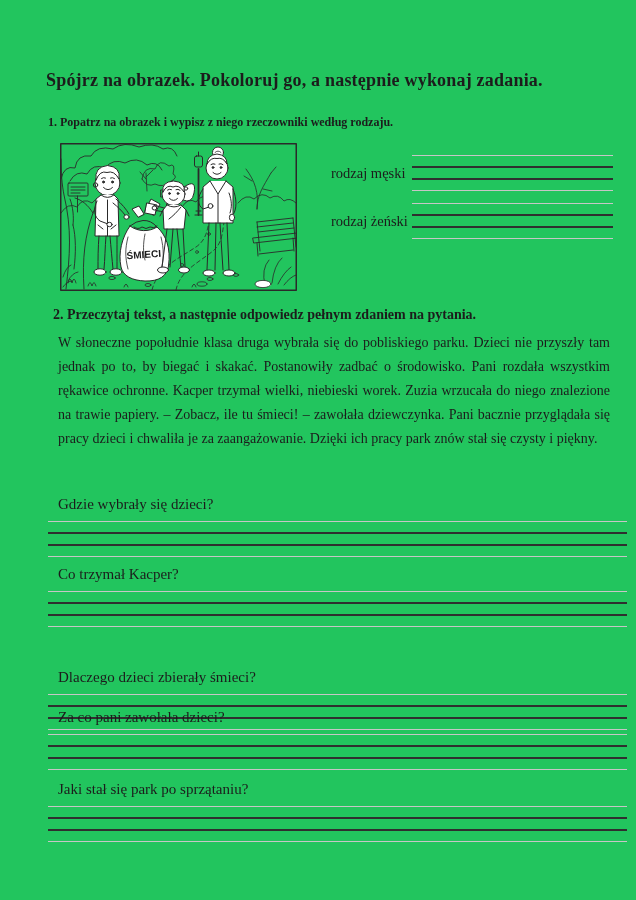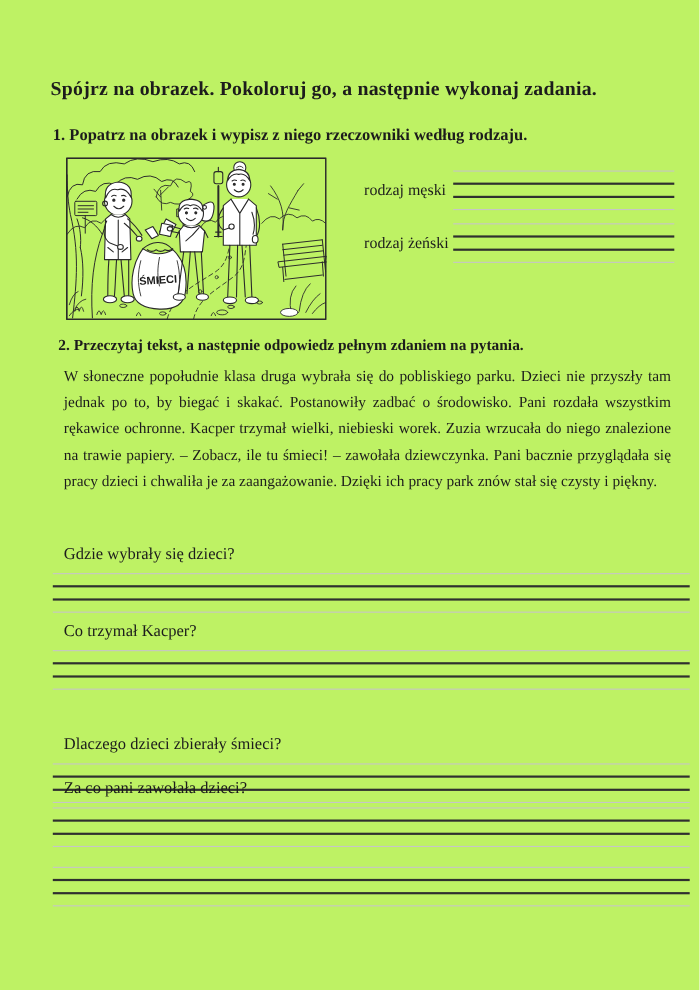--- a/index.html
+++ b/index.html
@@ -1,25 +1,25 @@
 <!DOCTYPE html>
 <html><head>
 <meta charset="utf-8">
 <style>
   html,body { margin:0; padding:0; background:#ffffff; }
   .page {
-    position:relative; width:636px; height:900px; background:#bef264;
+    position:relative; width:636px; height:900px; background:#22c55e;
     font-family:"Liberation Serif", serif; color:#1c1c1c; overflow:hidden;
   }
   .title {
     position:absolute; left:46px; top:70px; font-size:18px; font-weight:bold;
     letter-spacing:0.2px; white-space:nowrap;
   }
   .task-heading { position:absolute; font-weight:bold; white-space:nowrap; }
-  .task1-heading { left:48px; top:115px; font-size:15px; }
+  .task1-heading { left:48px; top:115px; font-size:12px; }
   .task2-heading { left:53px; top:307px; font-size:14px; }
 
   .illustration {
     position:absolute; left:60px; top:143px; width:237px; height:148px;
   }
   .illustration svg { display:block; width:237px; height:148px; }
 
   .gender-row { position:absolute; left:315px; width:298px; height:37px; display:flex; }
   .gender-row .glabel {
     width:81px; font-size:14.5px; display:flex; align-items:center; white-space:nowrap;margin-left:16px;
@@ -249,20 +249,21 @@
   <div class="qblock" style="top:708px">
     <div class="question">Za co pani zawołała dzieci?</div>
     <div class="answer">
       <div class="ll"></div>
       <div class="dl"></div>
       <div class="dl"></div>
       <div class="ll"></div>
     </div>
   </div>
   <div class="qblock" style="top:780px">
+    <div class="question">Jaki stał się park po sprzątaniu?</div>
     <div class="answer">
       <div class="ll"></div>
       <div class="dl"></div>
       <div class="dl"></div>
       <div class="ll"></div>
     </div>
   </div>
 
 </div>
 

